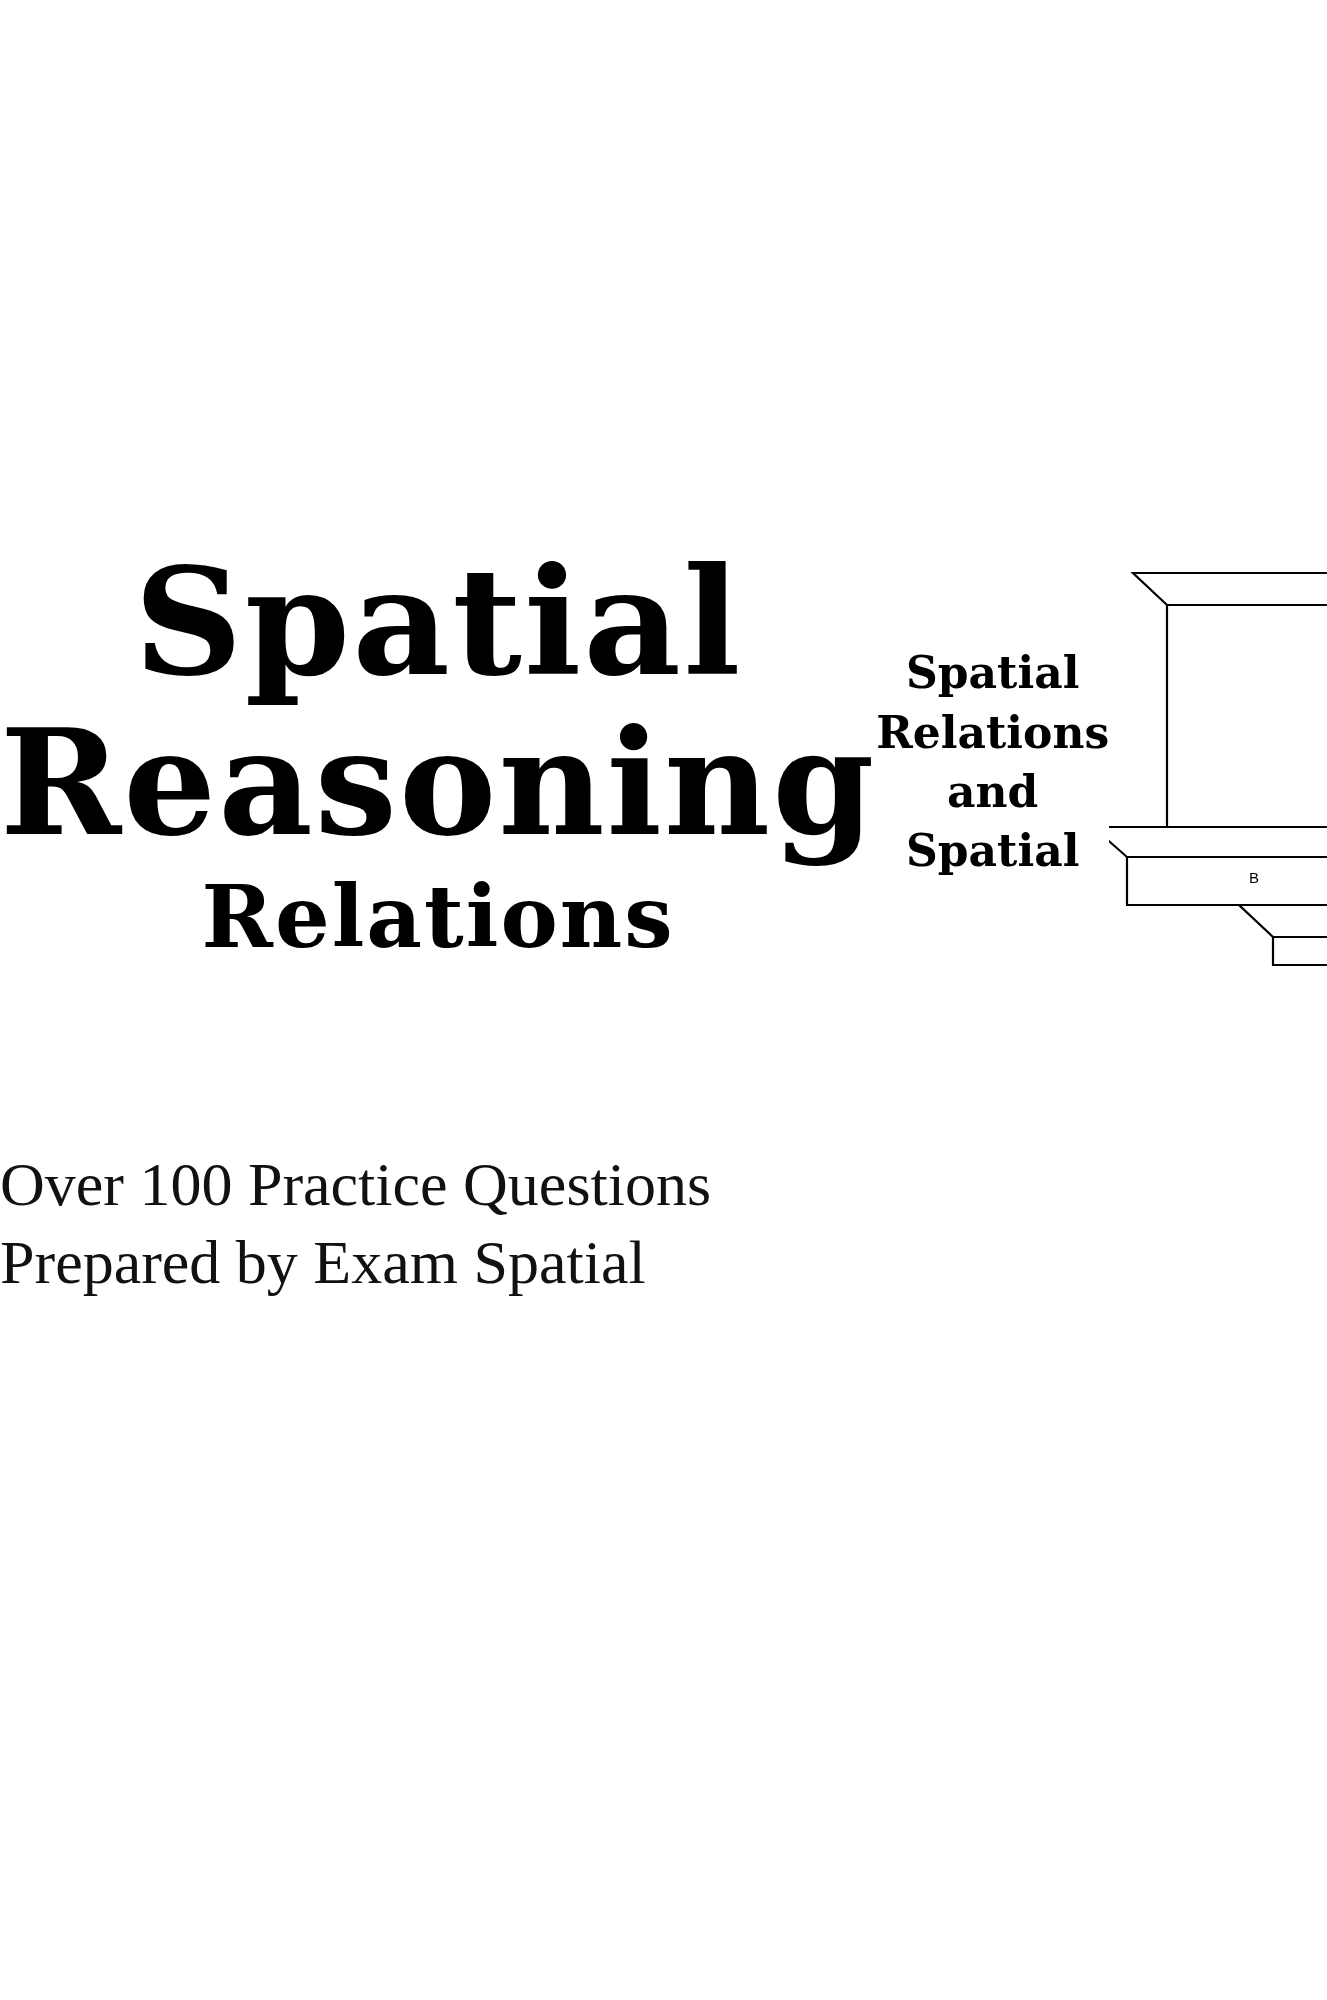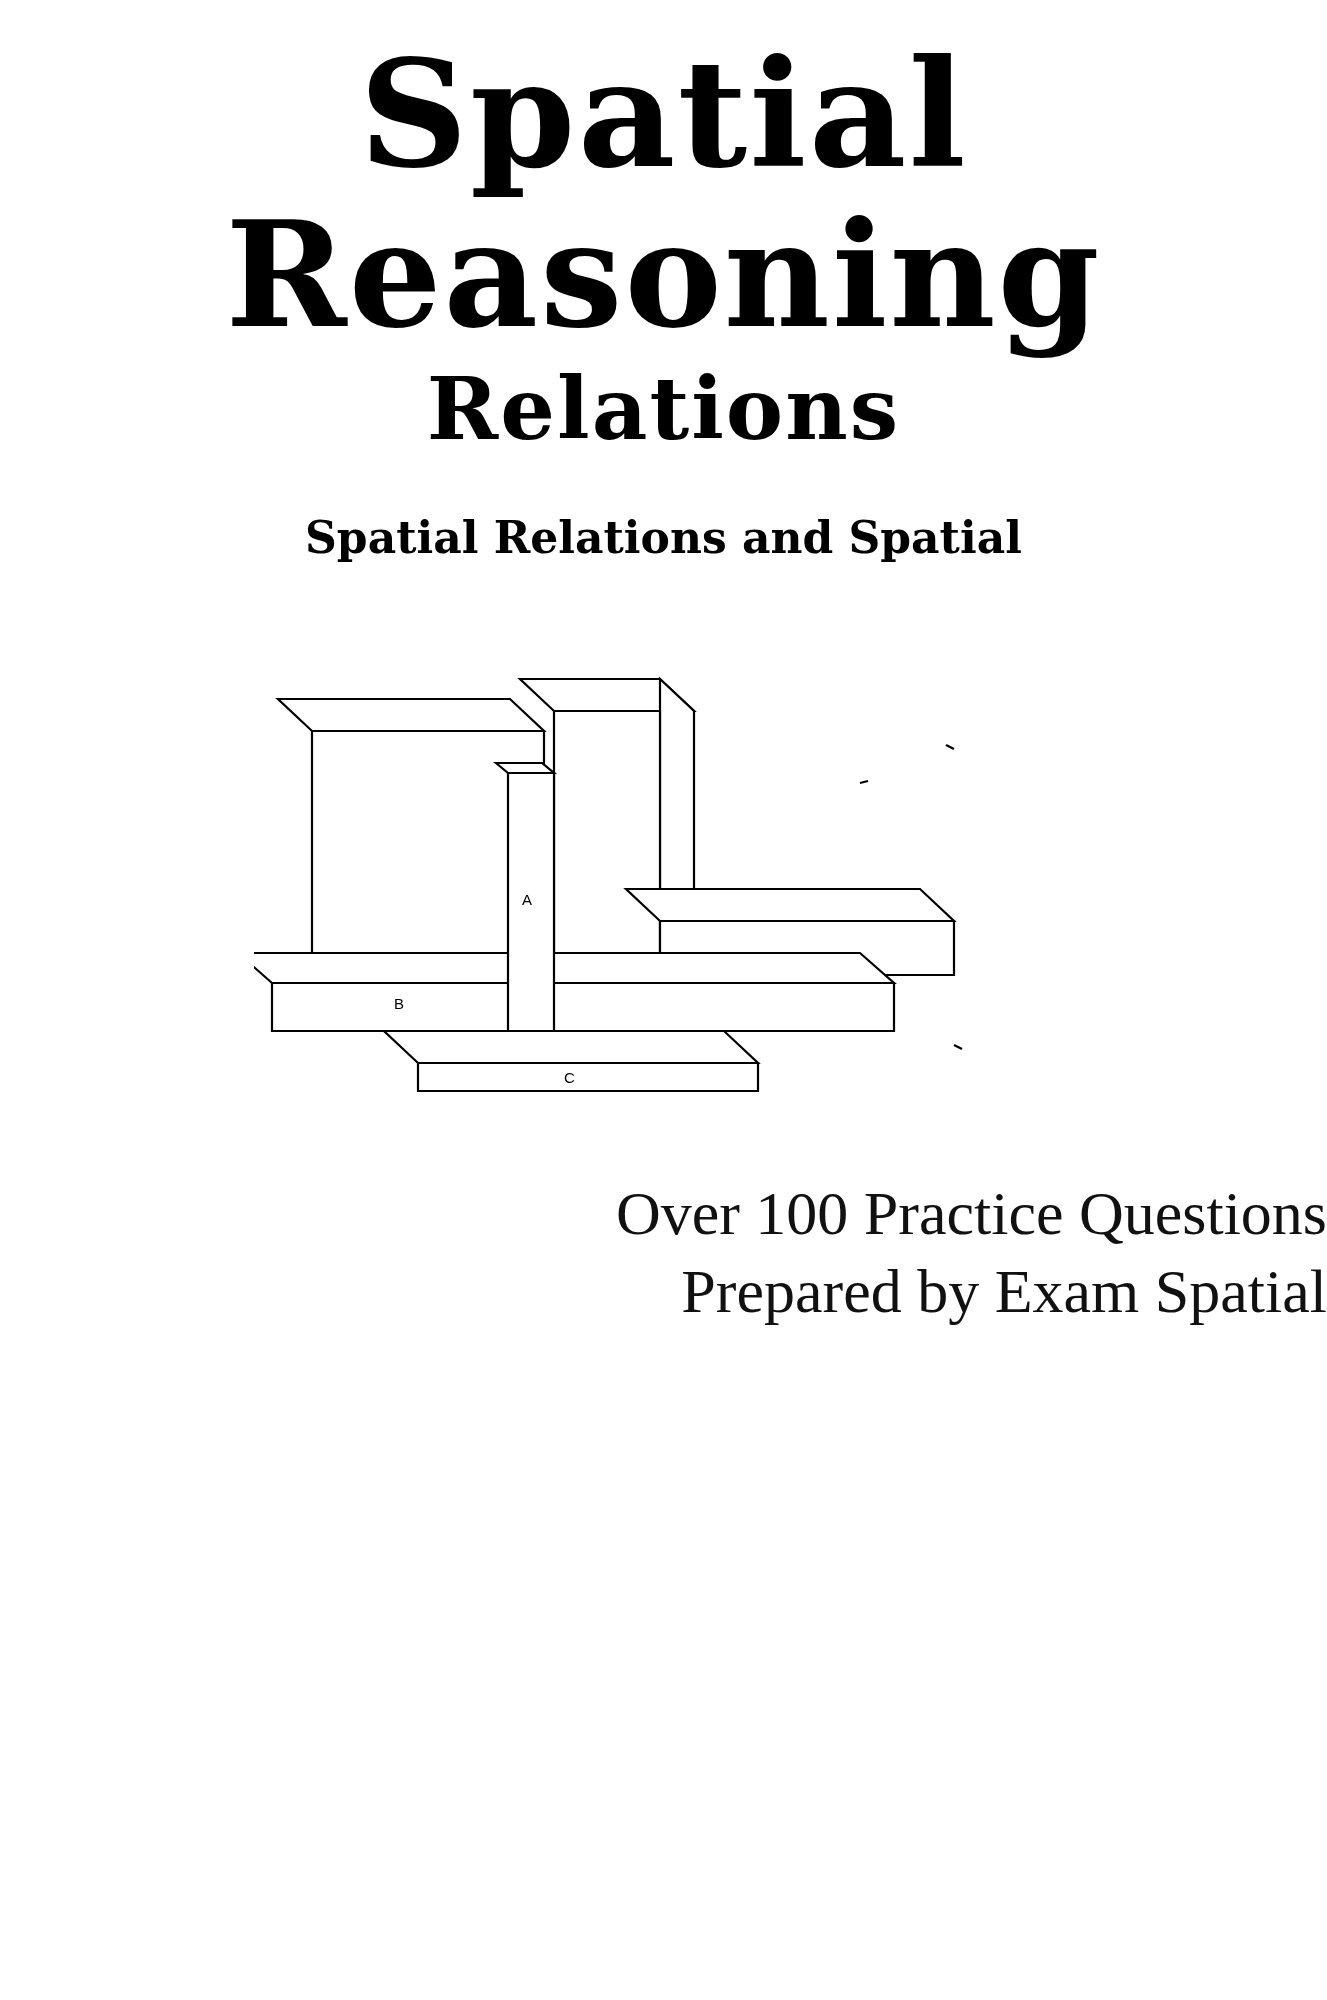--- a/index.html
+++ b/index.html
@@ -13,21 +13,20 @@
     font-family: "Liberation Serif", serif;
     color: #0a0a0a;
     overflow: hidden;
   }
   .cover {
     position: relative;
     width: 1327px;
     height: 1468px;
     box-sizing: border-box;
     display: flex;
-    flex-direction: column;
     align-items: center;
   }
   .title-block {
     width: 100%;
     text-align: center;
     margin-top: 40px;
   }
   .title-line1,
   .title-line2,
   .title-line3 {
@@ -49,44 +48,43 @@
   .title-line3 {
     font-size: 86px;
     margin-top: 18px;
   }
   .subtitle {
     margin-top: 56px;
     font-family: "DejaVu Serif", "Liberation Serif", serif;
     font-weight: bold;
     font-size: 44px;
     line-height: 1.35;
-    text-align: right;
+    text-align: center;
     color: #000000;
     max-width: 900px;
   }
   .figure-wrap {
     margin-top: 86px;
     width: 1100px;
     display: flex;
     justify-content: center;
   }
   .figure-wrap svg {
     display: block;
   }
   .footer-block {
     position: absolute;
     left: 0;
     right: 0;
-    bottom: 138px;
-    text-align: right;
+    bottom: 167px;
+    text-align: left;
     font-family: "Liberation Serif", serif;
     font-size: 62px;
     line-height: 1.25;
     color: #111111;
-    margin-left: 32px;
   }
   .footer-line {
     display: block;
   }
 </style>
 </head>
 <body>
 
 <div class="cover">
 

